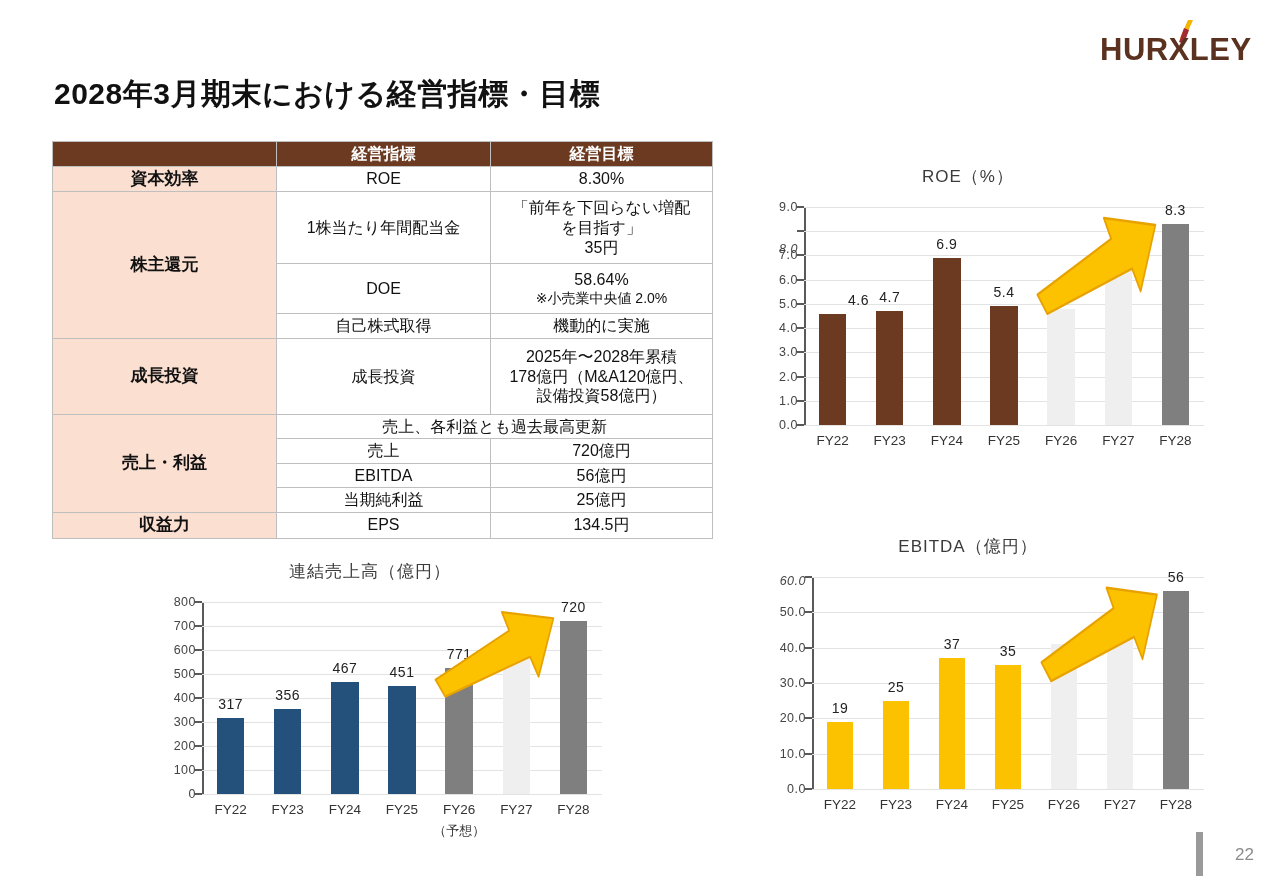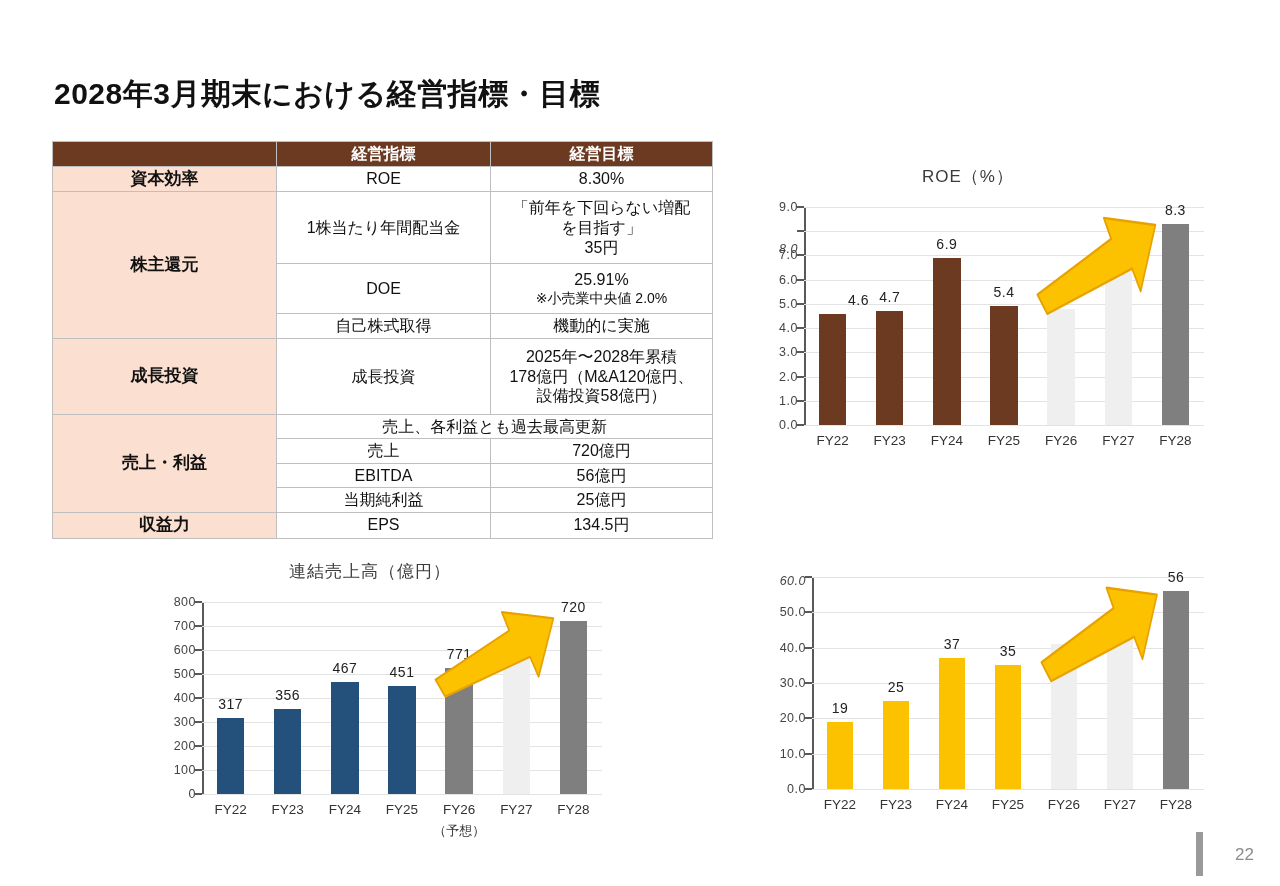--- a/index.html
+++ b/index.html
@@ -90,20 +90,29 @@
   .page-bar { position: absolute; right: 77px; bottom: 10px; width: 7px; height: 44px; background: #9A9A9A; }
   .page-num { position: absolute; right: 26px; bottom: 21px; font-size: 17px; color: #8C8C8C; }
 </style>
 </head>
 <body>
 
 <div id="slide">
 
   <div class="slide-title">2028年3月期末における経営指標・目標</div>
 
+  <div class="logo">
+    <svg width="160" height="56" viewBox="0 0 160 56">
+      <g>
+        <polygon points="92,6 97,6 89,24 84,24" fill="#F5B400"></polygon>
+        <polygon points="88,14 93,16 88,30 83,28" fill="#A32B34"></polygon>
+      </g>
+      <text x="4" y="46" font-family="'Liberation Sans',sans-serif" font-size="31" font-weight="bold" letter-spacing="0.5" fill="#5B3220">HURXLEY</text>
+    </svg>
+  </div>
 
   <table class="kpi-table">
     <colgroup>
       <col class="col-cat">
         <col class="col-idx">
         <col class="col-goal">
     </colgroup>
     <thead>
       <tr>
         <th class="blank"></th>
@@ -122,21 +131,21 @@
       <tr>
         <td class="cat" rowspan="3">株主還元</td>
         <td style="height:72px">1株当たり年間配当金</td>
         <td style="height:72px;white-space:pre-line">「前年を下回らない増配
 を目指す」
 35円</td>
       </tr>
       <tr>
         <td style="height:50px">DOE</td>
         <td style="height:50px">
-          <div>25.91%</div>
+          <div>58.64%</div>
           <div class="sub-note">※小売業中央値 2.0%</div>
         </td>
       </tr>
       <tr>
         <td>自己株式取得</td>
         <td>機動的に実施</td>
       </tr>
 
       <tr>
         <td class="cat" rowspan="1">成長投資</td>
@@ -282,20 +291,21 @@
         <div class="bar" style="left: 357.714px; width: 27.4286px; height: 172.8px; background: rgb(127, 127, 127);"></div>
         <div class="bar-label" style="left: 342.857px; width: 57.1429px; top: -2.8px;">720</div>
         <div class="x-label" style="left: 342.857px; width: 57.1429px; top: 200px;">FY28</div>
         <div class="arrow" style="left: 231.429px; top: 3.84px; width: 122.857px; height: 92.16px;"><svg width="122.85714285714286" height="92.16" viewBox="0 0 100 60" preserveAspectRatio="none">
             <polygon points="2,48 62,16 56,4 98,8 86,46 79,33 10,59" fill="#FCC200" stroke="#E8A200" stroke-width="1.4" stroke-linejoin="round"></polygon>
           </svg></div>
       </div>
   </div>
 
   <div class="chart" id="chart-ebitda" style="left:748px; top:535px; width:470px; height:300px;">
+    <div class="chart-title" style="width:440px;">EBITDA（億円）</div>
     <div class="plot" style="left:64px; top:42px; width:392px; height:212px; position:absolute;">
         <div class="axis-line"></div>
         <div class="gridline" style="top: 212px;"></div>
         <div class="tick" style="top: 211px;"></div>
         <div class="yaxis-label" style="top: 212px;">0.0</div>
         <div class="gridline" style="top: 176.667px;"></div>
         <div class="tick" style="top: 175.667px;"></div>
         <div class="yaxis-label" style="top: 176.667px;">10.0</div>
         <div class="gridline" style="top: 141.333px;"></div>
         <div class="tick" style="top: 140.333px;"></div>

